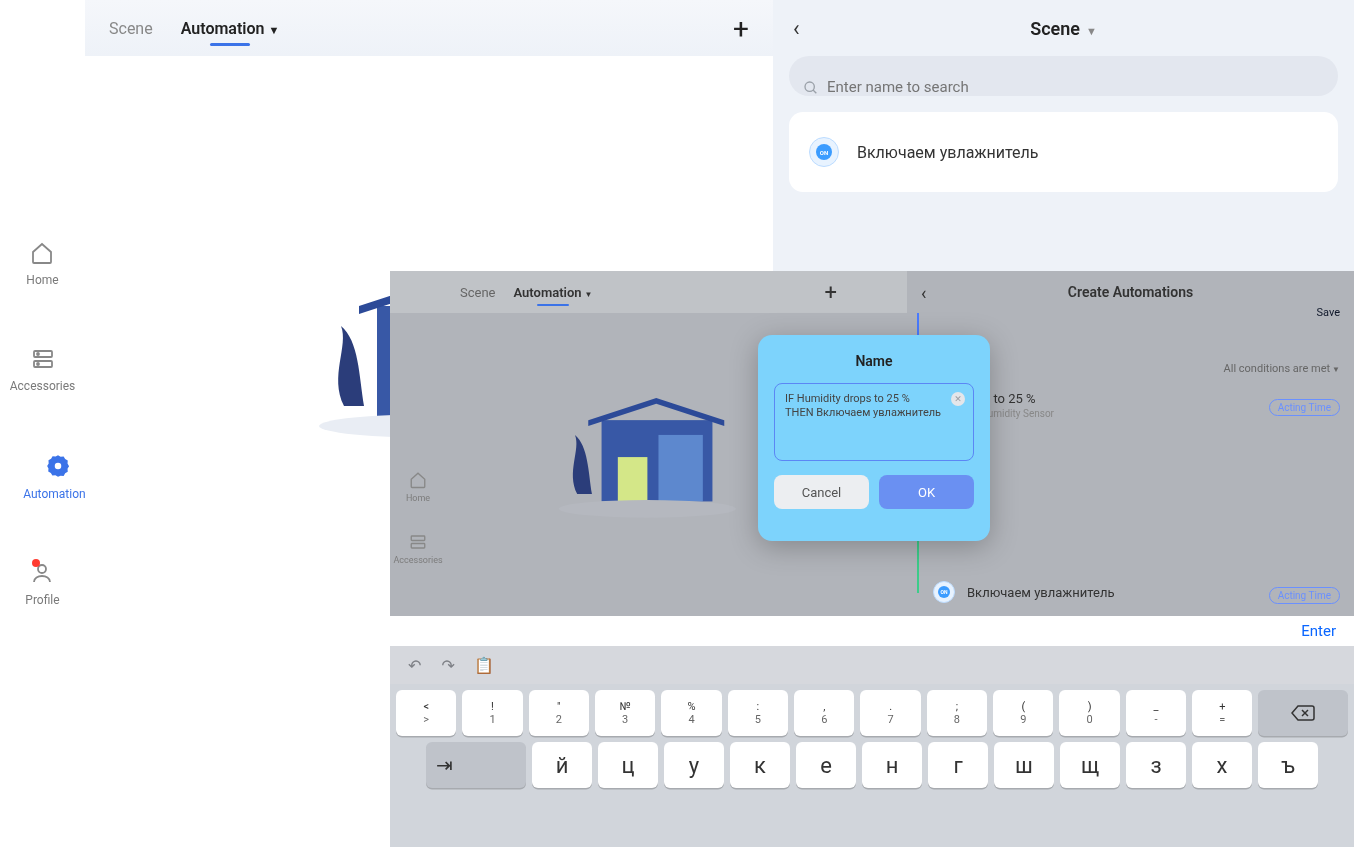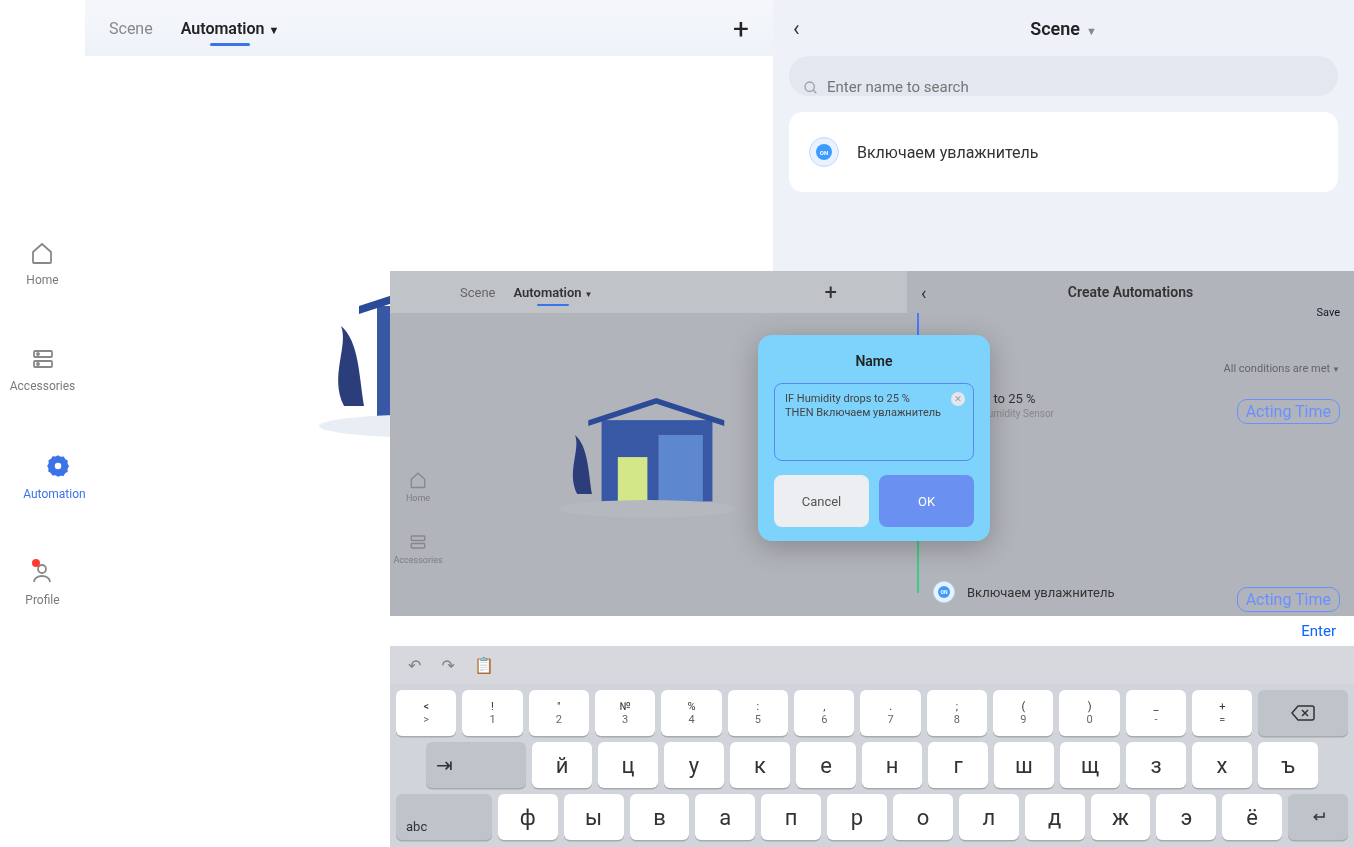--- a/index.html
+++ b/index.html
@@ -53,34 +53,34 @@
 .ov-rhdr { height: 42px; display: flex; align-items: center; position: relative; padding: 0 14px; }
 .ov-rhdr .back { font-size: 18px; color: #333; cursor: pointer; }
 .ov-rhdr .title { position: absolute; left: 50%; transform: translateX(-50%); font-size: 14px; font-weight: 600; color: #333; }
 .ov-rhdr .save { position: absolute; right: 14px; font-size: 11px; color: #0f172a; cursor: pointer; margin-top: 40px; }
 .cond-line { position: absolute; left: 10px; top: 42px; width: 2px; height: 280px; background: linear-gradient(#4a7bff 0%, #4a7bff 45%, #3dcc8a 55%, #3dcc8a 100%); }
 .cond-met { position: absolute; right: 14px; top: 78px; font-size: 11px; color: #666; margin-top: 13px; }
 .cond-met .chev { font-size: 8px; margin-left: 2px; }
 .cond-row { position: absolute; left: 26px; top: 120px; width: 410px; display: flex; align-items: flex-start; gap: 10px; }
 .cond-row .txt1 { font-size: 13px; color: #333; }
 .cond-row .txt2 { font-size: 10px; color: #888; margin-top: 2px; }
-.acting { position: absolute; right: 14px; border: 1px solid #6a90ff; color: #6a90ff; font-size: 16px; border-radius: 10px; padding: 2px 8px; cursor: pointer; }
+.acting { position: absolute; right: 14px; border: 1px solid #6a90ff; color: #6a90ff; font-size: 10px; border-radius: 10px; padding: 2px 8px; cursor: pointer; }
 .then-row { position: absolute; left: 26px; top: 310px; display: flex; align-items: center; gap: 12px; }
 .then-row .scene-icon { width: 22px; height: 22px; }
 .then-row .scene-icon .on { width: 12px; height: 12px; font-size: 5px; }
 .then-row .label { font-size: 13px; color: #333; }
 
 
 .modal { position: absolute; left: 758px; top: 335px; width: 232px; height: 206px; background: #7dd3fc; border-radius: 14px; box-shadow: 0 6px 28px rgba(0,0,0,0.25); }
 .modal-title { text-align: center; font-weight: 600; font-size: 14px; color: #222; padding-top: 18px; }
 .modal-ta-wrap { margin: 14px 16px; border: 1.5px solid #5b86f5; border-radius: 8px; height: 78px; position: relative; padding: 8px 24px 12px 10px; }
 .modal-ta-wrap .text { font-size: 11px; color: #444; white-space: pre-line; line-height: 1.3; }
 .modal-ta-wrap .clear { position: absolute; top: 8px; right: 8px; width: 14px; height: 14px; border-radius: 50%; background: #e4e6ea; color: #9a9da3; font-size: 9px; display: flex; align-items: center; justify-content: center; cursor: pointer; }
 .modal-btns { display: flex; gap: 10px; padding: 0 16px; }
-.modal-btns button { flex: 1; height: 52px; border: none; border-radius: 8px; font-size: 13px; cursor: pointer; }
+.modal-btns button { flex: 1; height: 34px; border: none; border-radius: 8px; font-size: 13px; cursor: pointer; }
 .btn-cancel { background: #eceef1; color: #555; }
 .btn-ok { background: #6a90f2; color: #fff; }
 
 
 .kb-done { position: absolute; left: 390px; top: 616px; width: 964px; height: 30px; background: #fff; text-align: right; padding-right: 18px; line-height: 30px; color: #0a66ff; font-size: 15px; cursor: pointer; }
 .kb-toolbar { position: absolute; left: 390px; top: 646px; width: 964px; height: 38px; background: #d6d8dd; display: flex; align-items: center; padding: 0 18px; gap: 20px; color: #7e8086; }
 .kb { position: absolute; left: 390px; top: 684px; width: 964px; height: 163px; background: #d1d5db; padding: 6px; }
 .kb-row { display: flex; gap: 6px; margin-bottom: 6px; justify-content: center; }
 .key { background: #fff; border-radius: 6px; height: 46px; box-shadow: 0 1.5px 0 rgba(0,0,0,0.2); display: flex; flex-direction: column; align-items: center; justify-content: center; font-size: 14px; color: #333; cursor: pointer; position: relative; }
 .key .sup { font-size: 11px; color: #333; line-height: 1; }
@@ -325,34 +325,13 @@
       <div class="key letter big">к</div>
       <div class="key letter big">е</div>
       <div class="key letter big">н</div>
       <div class="key letter big">г</div>
       <div class="key letter big">ш</div>
       <div class="key letter big">щ</div>
       <div class="key letter big">з</div>
       <div class="key letter big">х</div>
       <div class="key letter big">ъ</div>
     </div>
-  <div class="kb-row" id="kb-row3">
-      <div class="key gray abc">abc</div>
-      <div class="key letter big">ф</div>
-      <div class="key letter big">ы</div>
-      <div class="key letter big">в</div>
-      <div class="key letter big">а</div>
-      <div class="key letter big">п</div>
-      <div class="key letter big">р</div>
-      <div class="key letter big">о</div>
-      <div class="key letter big">л</div>
-      <div class="key letter big">д</div>
-      <div class="key letter big">ж</div>
-      <div class="key letter big">э</div>
-      <div class="key letter big">ё</div>
-      <div class="key gray" style="width: 60px;">
-        <svg width="22" height="18" viewBox="0 0 24 24" fill="none" stroke="#333" stroke-width="2">
-          <path d="M20 6v6H7"></path>
-          <path d="M11 8l-4 4 4 4"></path>
-        </svg>
-      </div>
-    </div>
 </div>
 
 </body></html>

